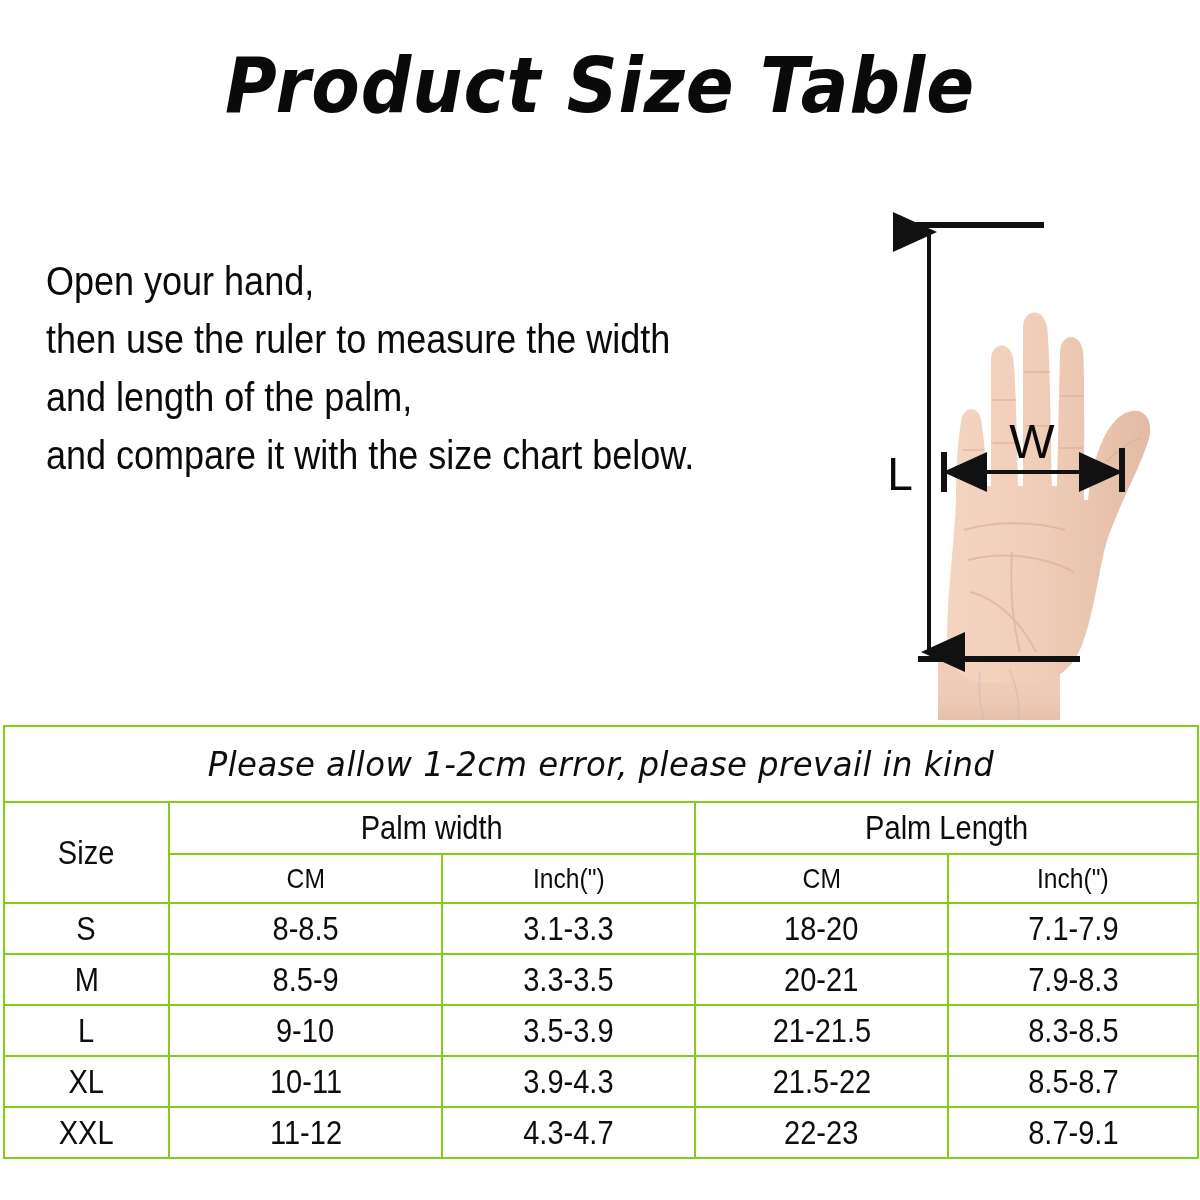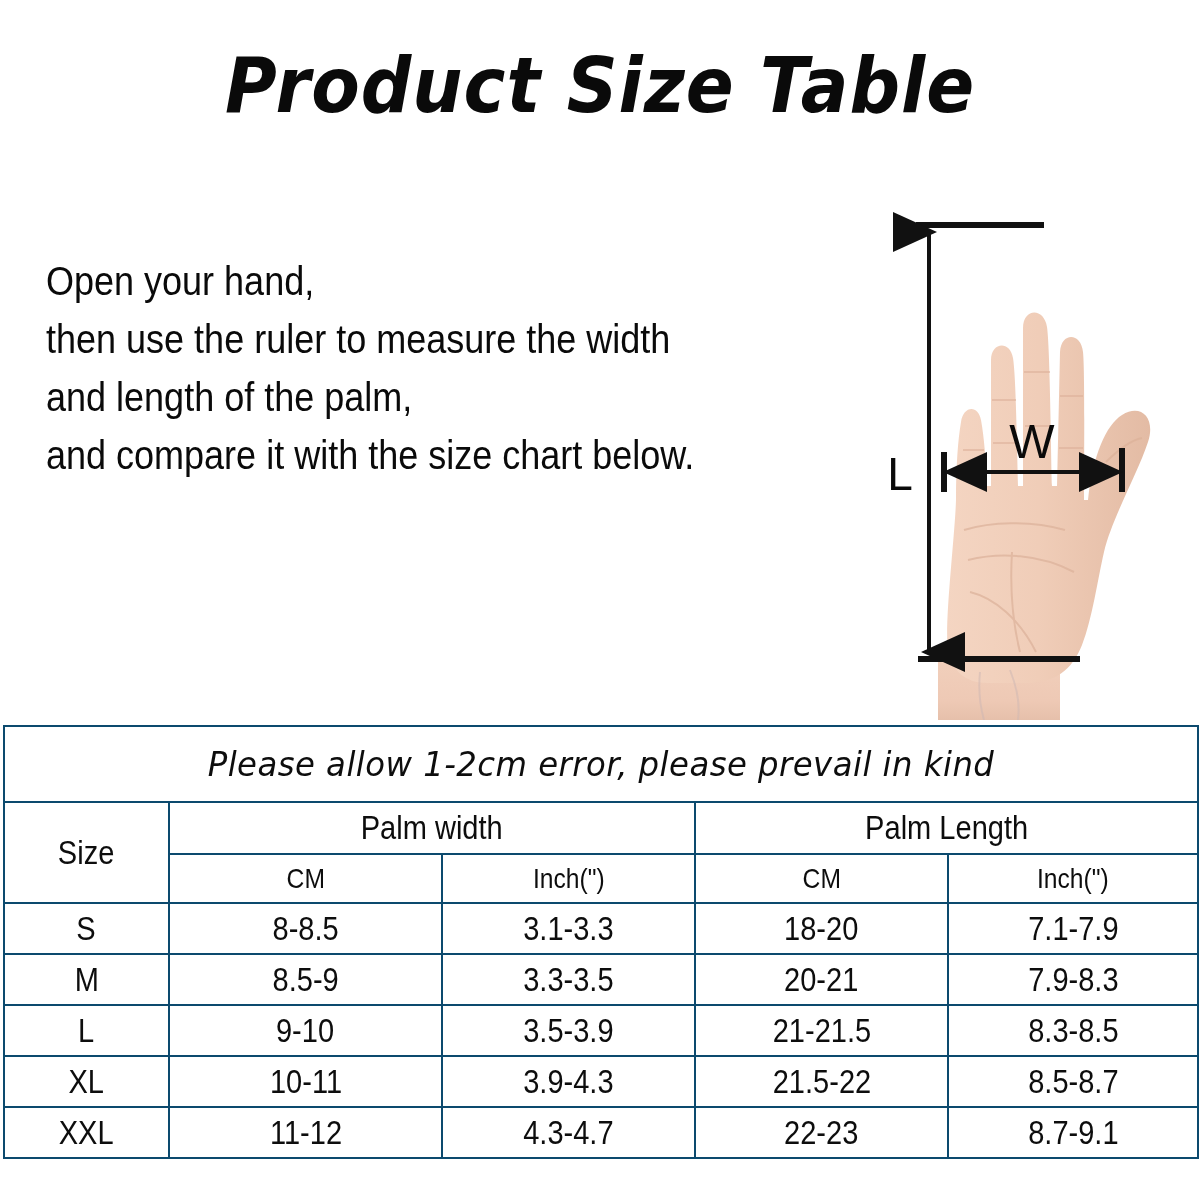--- a/index.html
+++ b/index.html
@@ -75,21 +75,21 @@
   #size-table {
     position: absolute;
     left: 3px;
     top: 725px;
     width: 1194px;
     border-collapse: collapse;
     table-layout: fixed;
     background: #ffffff;
   }
   #size-table td, #size-table th {
-    border: 2px solid #0c4a6e;
+    border: 2px solid #84cc16;
     padding: 0;
     text-align: center;
     vertical-align: middle;
     color: #0d0d0d;
     font-weight: 400;
   }
   
   col.c-size   { width: 165px; }
   col.c-wcm    { width: 273px; }
   col.c-win    { width: 253px; }

